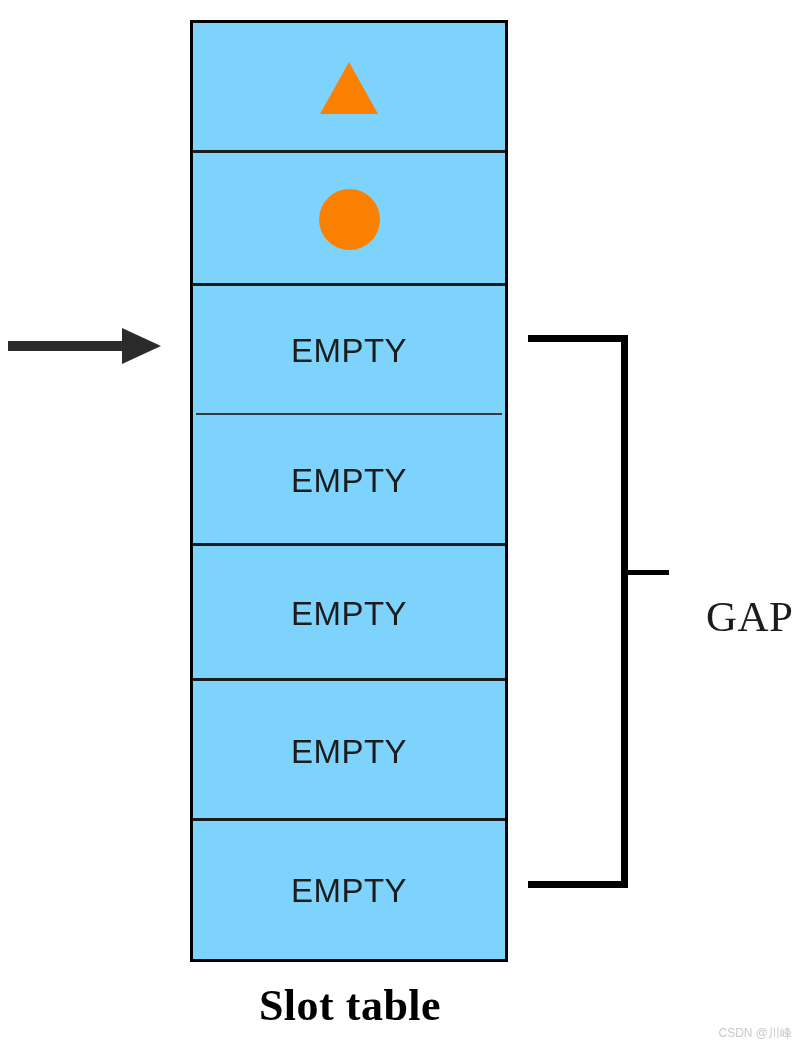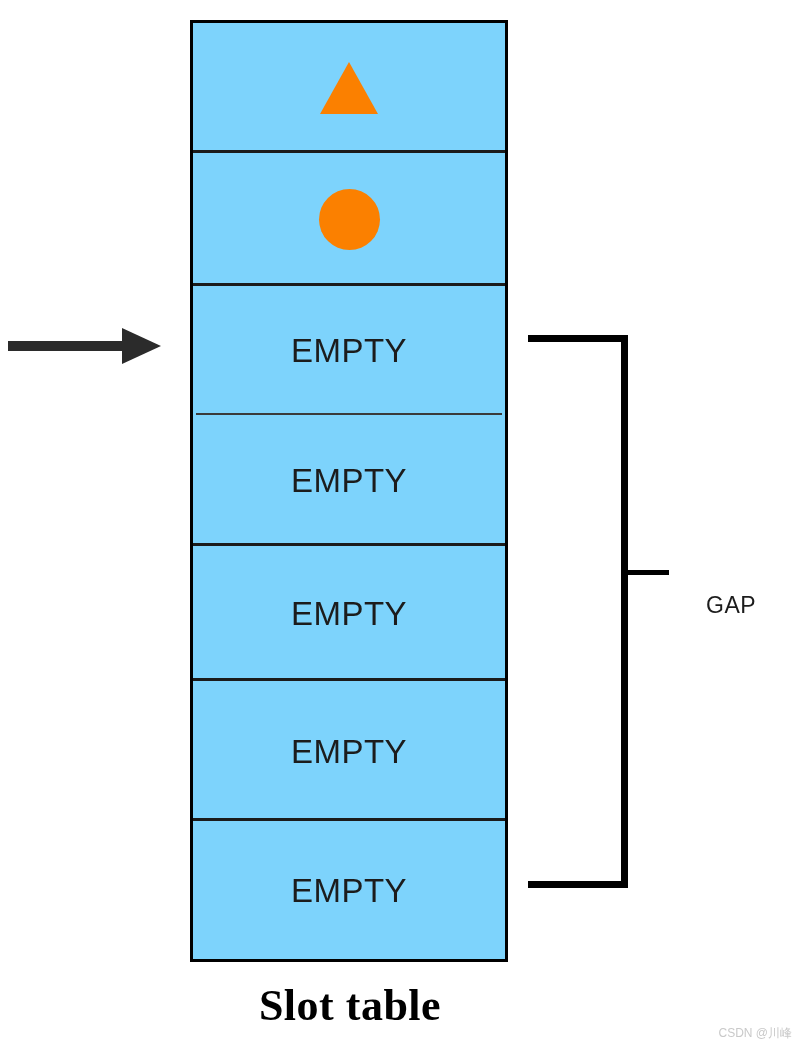--- a/index.html
+++ b/index.html
@@ -89,22 +89,22 @@
     position: absolute;
     left: 520px;
     top: 330px;
     width: 160px;
     height: 566px;
   }
   #gap-label {
     position: absolute;
     left: 706px;
     top: 592px;
-    font-family: Liberation Sans, sans-serif;
-    font-size: 23px;
+    font-family: Liberation Serif, serif;
+    font-size: 43px;
     color: #1c1c1c;
     white-space: nowrap;
     letter-spacing: 0.5px;
     text-align: right;
   }
 
   
   #caption {
     position: absolute;
     left: 0;

